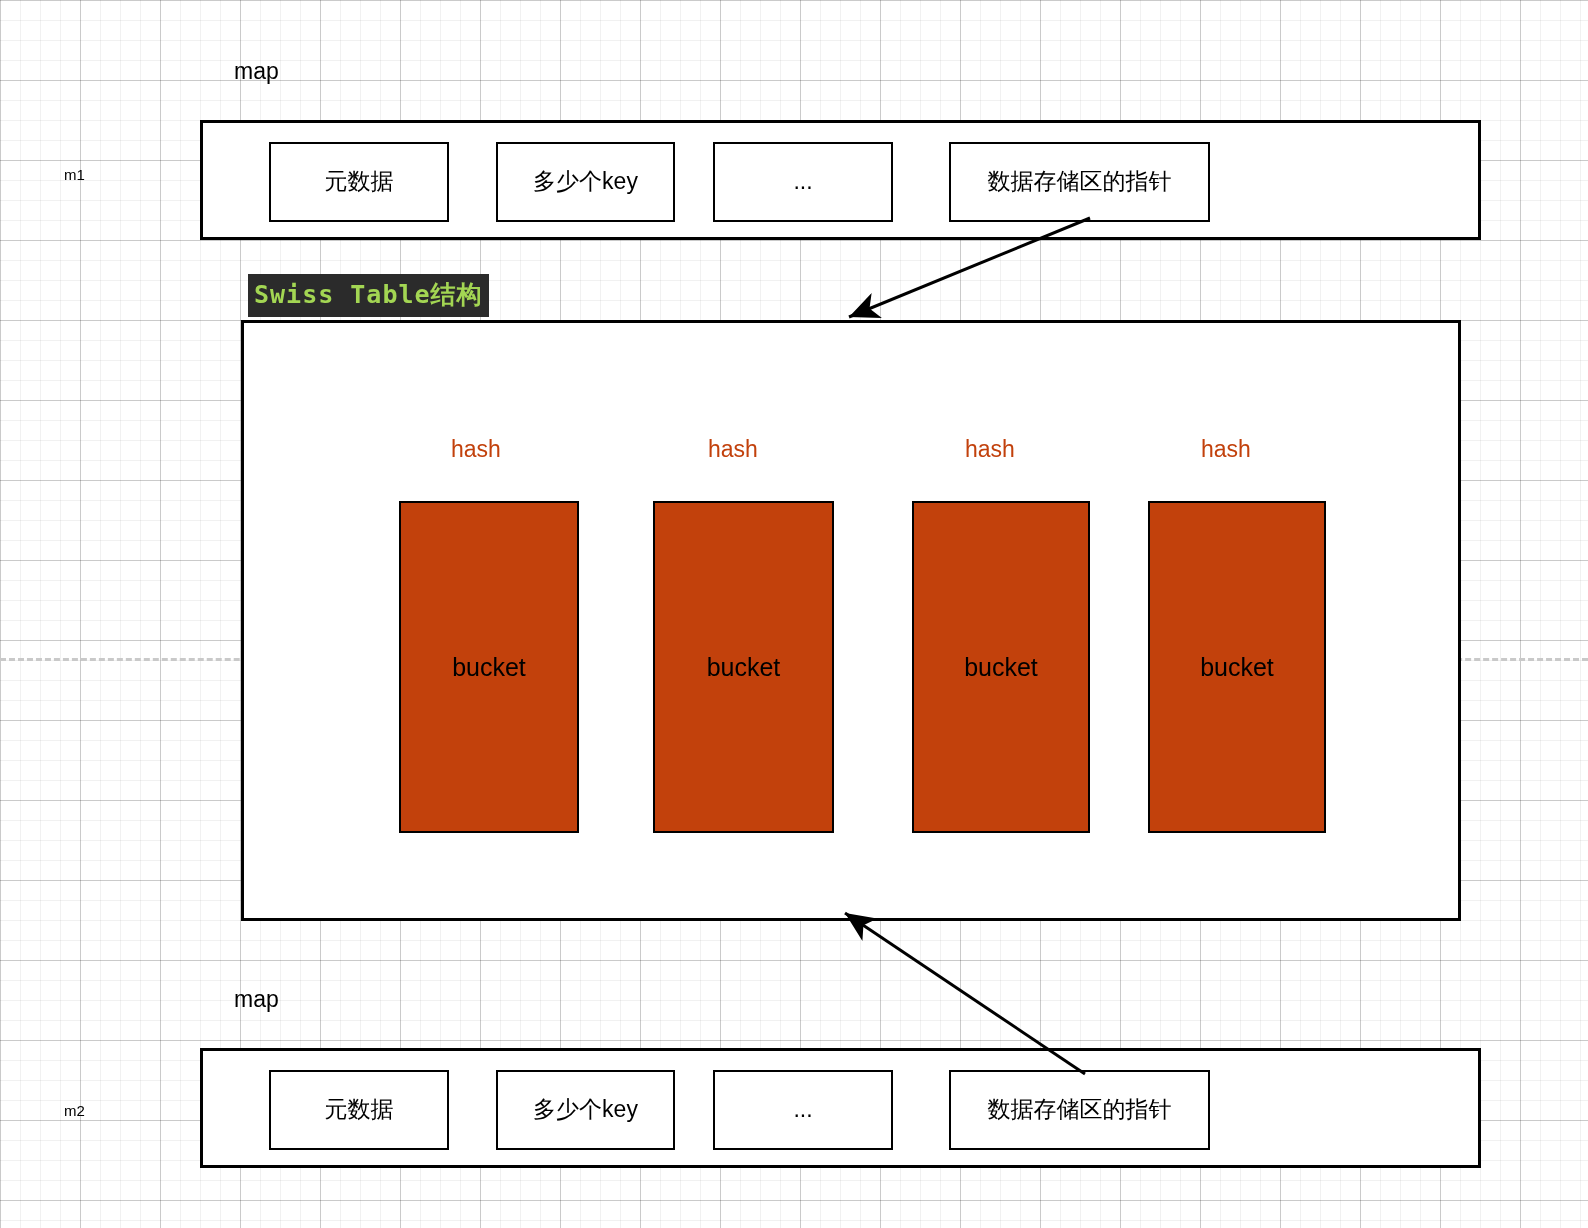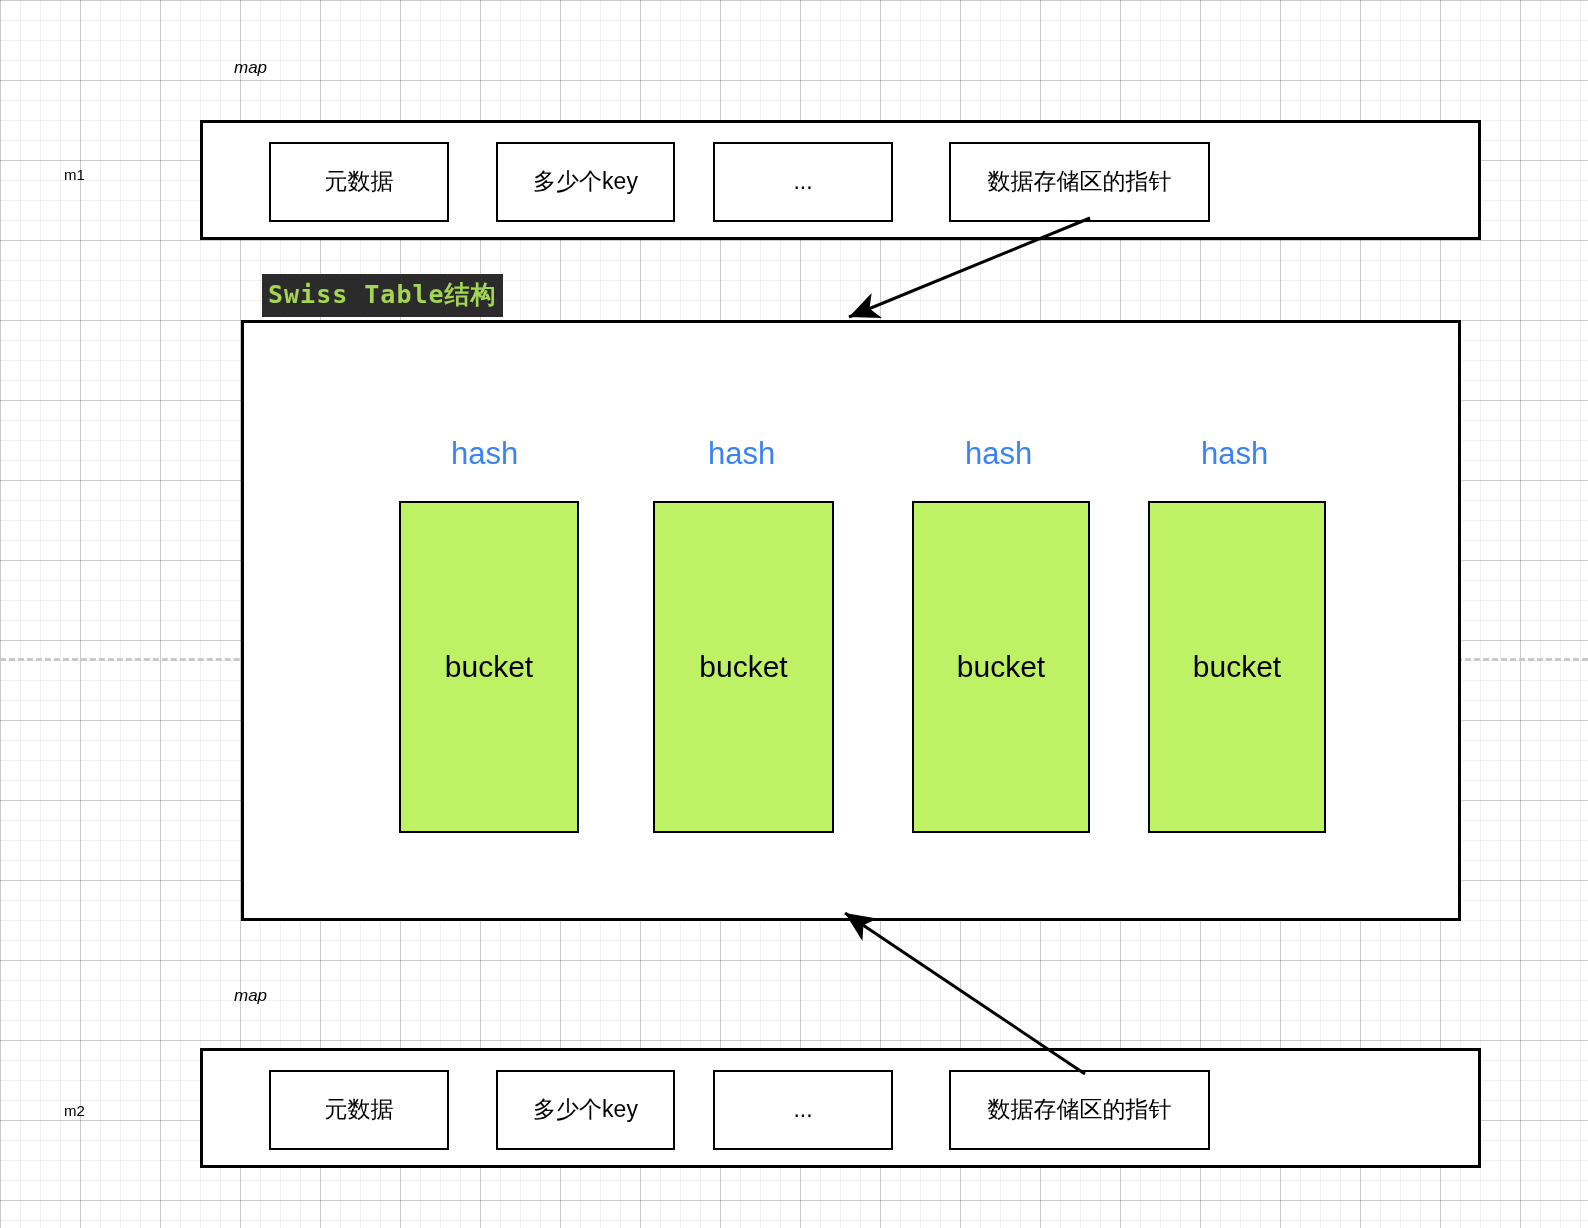--- a/index.html
+++ b/index.html
@@ -51,44 +51,43 @@
   .swiss-box {
     position: absolute;
     box-sizing: border-box;
     border: 3px solid #000000;
     background: #ffffff;
   }
   .bucket-box {
     position: absolute;
     box-sizing: border-box;
     border: 2px solid #000000;
-    background: #bef264;
+    background: #c2410c;
     display: flex;
     align-items: center;
     justify-content: center;
-    font-size: 30px;
+    font-size: 25px;
     color: #000000;
   }
   .plain-label {
     position: absolute;
-    font-size: 17px;
+    font-size: 23px;
     color: #000000;
     white-space: nowrap;
-    font-style: italic;
   }
   .side-label {
     position: absolute;
     font-size: 15px;
     color: #000000;
     white-space: nowrap;
   }
   .hash-label {
     position: absolute;
-    font-size: 31px;
-    color: #3b82f6;
+    font-size: 23px;
+    color: #c2410c;
     white-space: nowrap;
   }
   .code-tag {
     position: absolute;
     background: #2b2b2b;
     color: #a3d653;
     font-family: "DejaVu Sans Mono", "Liberation Mono", monospace;
     font-size: 25px;
     font-weight: bold;
     letter-spacing: 1px;
@@ -114,21 +113,21 @@
   <div class="side-label" style="left:64px; top:166px;">m1</div>
   <div class="plain-label" style="left:234px; top:58px;">map</div>
 
   <div class="outer-box" style="left:200px; top:120px; width:1281px; height:120px;">
     <div class="inner-box" style="left:66px; top:19px; width:180px; height:80px;">元数据</div>
     <div class="inner-box" style="left:293px; top:19px; width:179px; height:80px;">多少个key</div>
     <div class="inner-box" style="left:510px; top:19px; width:180px; height:80px;">...</div>
     <div class="inner-box" style="left:746px; top:19px; width:261px; height:80px;">数据存储区的指针</div>
   </div>
 
-  <div class="code-tag" style="left:262px; top:274px;">Swiss Table结构</div>
+  <div class="code-tag" style="left:248px; top:274px;">Swiss Table结构</div>
 
   <div class="swiss-box" style="left:241px; top:320px; width:1220px; height:601px;">
 
     <div class="hash-label" style="left:207px; top:113px;">hash</div>
     <div class="hash-label" style="left:464px; top:113px;">hash</div>
     <div class="hash-label" style="left:721px; top:113px;">hash</div>
     <div class="hash-label" style="left:957px; top:113px;">hash</div>
 
     <div class="bucket-box" style="left:155px; top:178px; width:180px; height:332px;">bucket</div>
     <div class="bucket-box" style="left:409px; top:178px; width:181px; height:332px;">bucket</div>

